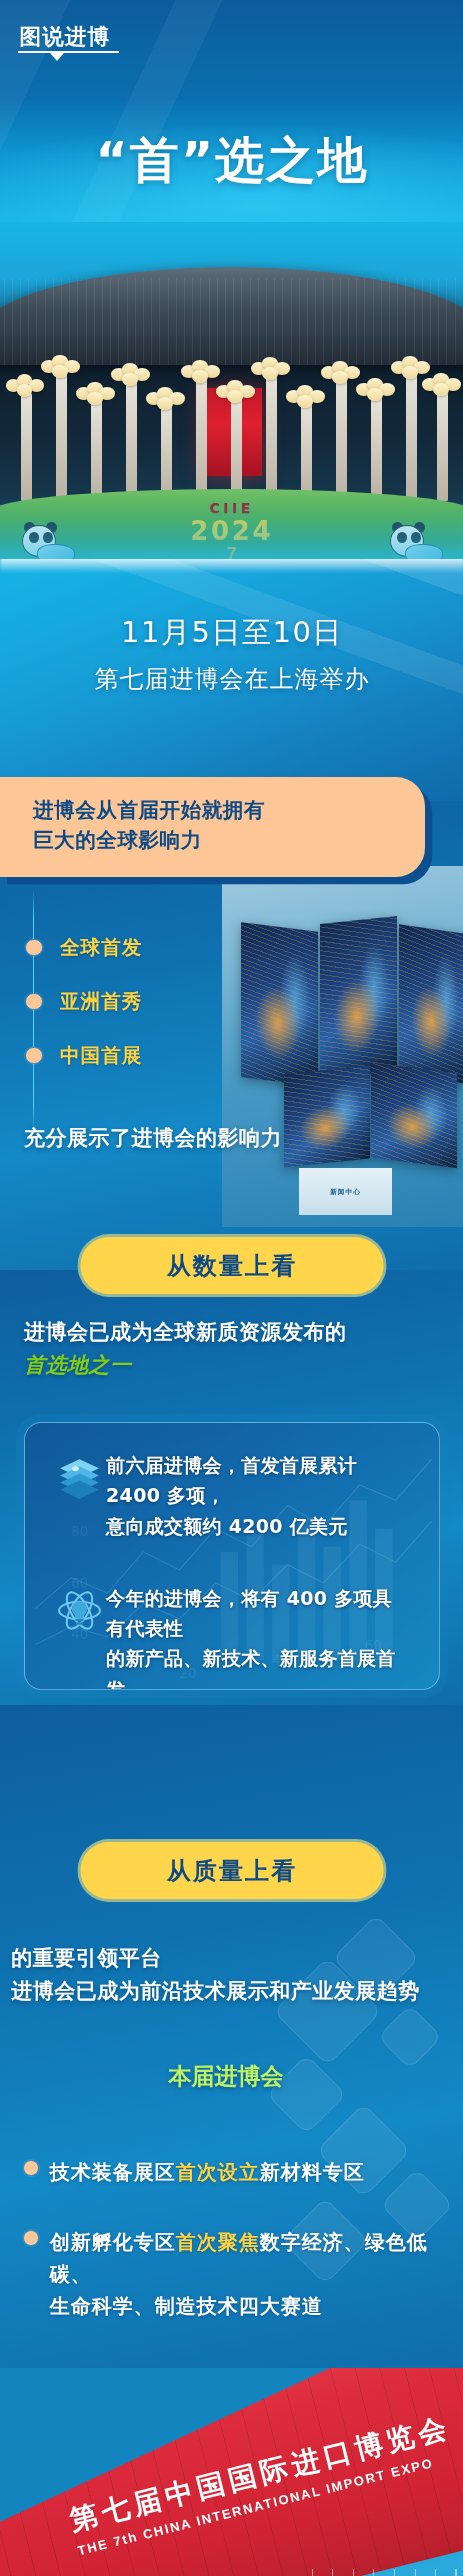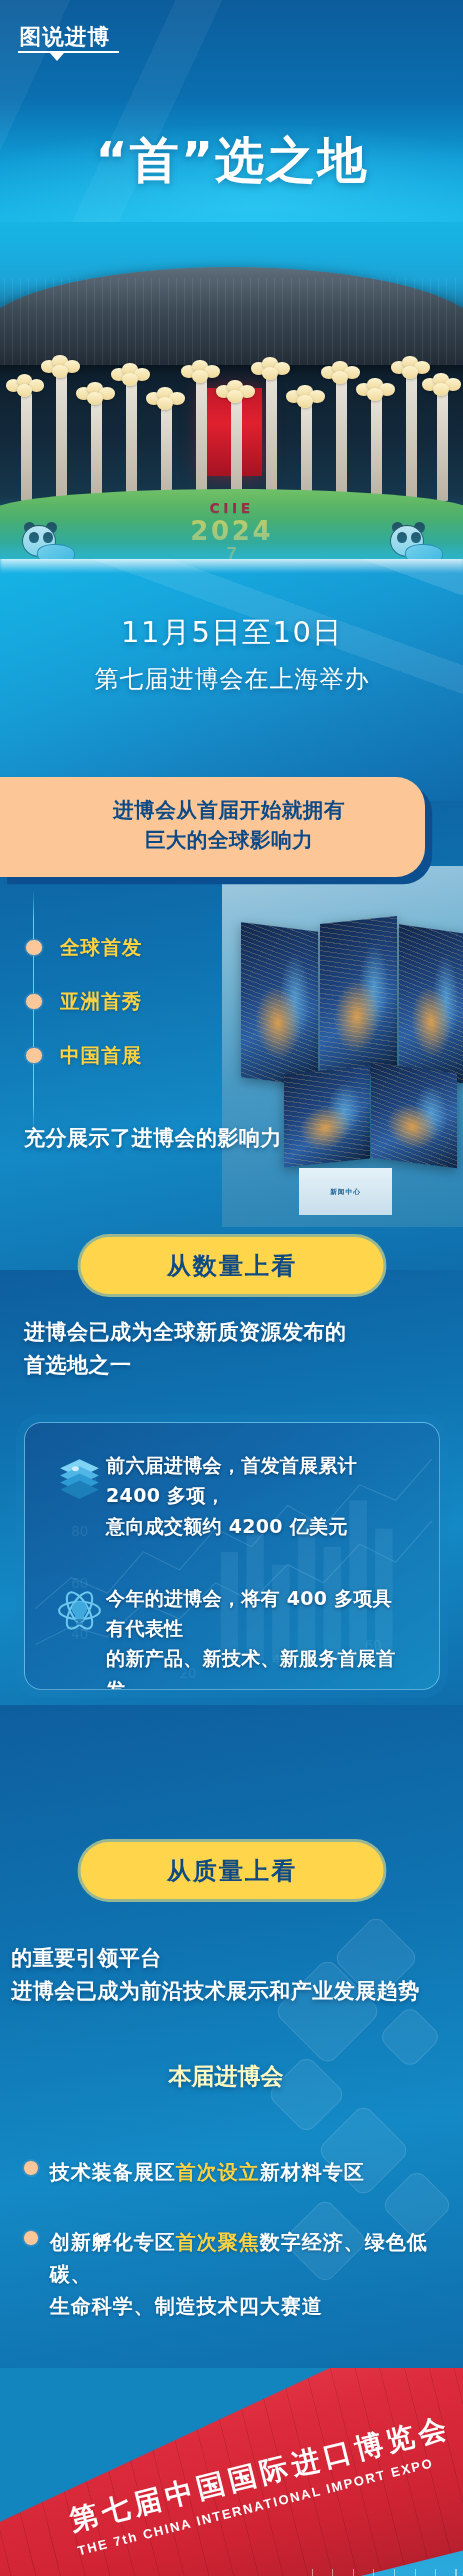--- a/index.html
+++ b/index.html
@@ -209,21 +209,21 @@
     font-family:"DejaVu Sans","Liberation Sans",sans-serif;
     z-index:6;
   }
 
   
   .para{
     position:absolute; color:#fff; font-size:21px; font-weight:700; line-height:1.55;
     letter-spacing:0.5px; font-family:"DejaVu Sans","Liberation Sans",sans-serif;
     text-shadow:0 1.5px 4.6px rgba(3,50,92,.5); z-index:6;
   }
-  .para .hi{ color:#ffffff; }
+  .para .hi{ color:#84cc16;font-style:italic; }
 
   
   .stat-card{
     position:absolute; left:24px; width:416px; border-radius:17.5px;
     background:linear-gradient(145deg, rgba(17,86,150,.92) 0%, rgba(19,104,170,.90) 40%, rgba(23,140,196,.88) 100%);
     border:1px solid rgba(150,225,255,.55);
     box-shadow:0 0 0 8.2px rgba(24,130,190,.28);
     overflow:hidden; z-index:5;
   }
   .stat-card .bgchart{
@@ -277,21 +277,21 @@
     position:absolute; left:30px; top:208px; width:54px; height:54px; border-radius:50%;
     border:1.5px solid #fff; background:rgba(255,255,255,.93); z-index:6;
     transform:rotate(-14deg);
     display:flex; align-items:center; justify-content:center;
   }
   #banner-photo .flags{ position:absolute; right:0; bottom:0; width:227px; height:170px; z-index:6; }
   #banner-photo .flags .pole{ position:absolute; bottom:0; width:1.5px; height:129px; background:rgba(255,255,255,.5); }
 
   
   .close-line{
-    position:absolute; left:0; width:452px; text-align:center; color:#fef9c3;
+    position:absolute; left:0; width:452px; text-align:center; color:#bef264;
     font-weight:700; font-family:"DejaVu Sans","Liberation Sans",sans-serif;
     text-shadow:0 1.5px 5.2px rgba(3,45,85,.5); z-index:8;
   }
 
   
   .bgfill{ position:absolute; left:0; width:464px;
     background:linear-gradient(170deg,#0e5e9e 0%,#0f72b0 35%,#1389c5 65%,#0f6dab 100%); }
 </style>
 </head>
 <body>
@@ -444,21 +444,21 @@
     <div class="panel" style="left:18.5px;  top:61px; width:77px; height:155px; transform:skewY(7deg);"></div>
     <div class="panel" style="left:98px; top:54px; width:77px; height:155px; transform:skewY(-6deg);"></div>
     <div class="panel" style="left:177px; top:63px; width:67px; height:150px; transform:skewY(8deg);"></div>
     <div class="panel" style="left:62px; top:204px; width:86px; height:93px; transform:skewY(-6deg);"></div>
     <div class="panel" style="left:149px; top:202px; width:86px; height:95px; transform:skewY(7deg);"></div>
     <div class="pedestal" style="left:77px; bottom:12.4px;">
       <div class="txt">新闻中心</div>
     </div>
   </div>
 
-  <div class="peach-card" style="top:777px; padding:17.5px 0 20.6px 0;text-align:center;">
+  <div class="peach-card" style="top:777px; padding:17.5px 0 20.6px 0;">
     <div class="line">进博会从首届开始就拥有</div>
     <div class="line">巨大的全球影响力</div>
   </div>
 
   <div class="timeline-line" style="left:33px; top:890px; height:242px;"></div>
 
   <div class="bullet-row" style="left:25px; top:934px;">
     <div class="bullet-dot"></div>
     <div class="bullet-label">全球首发</div>
   </div>

